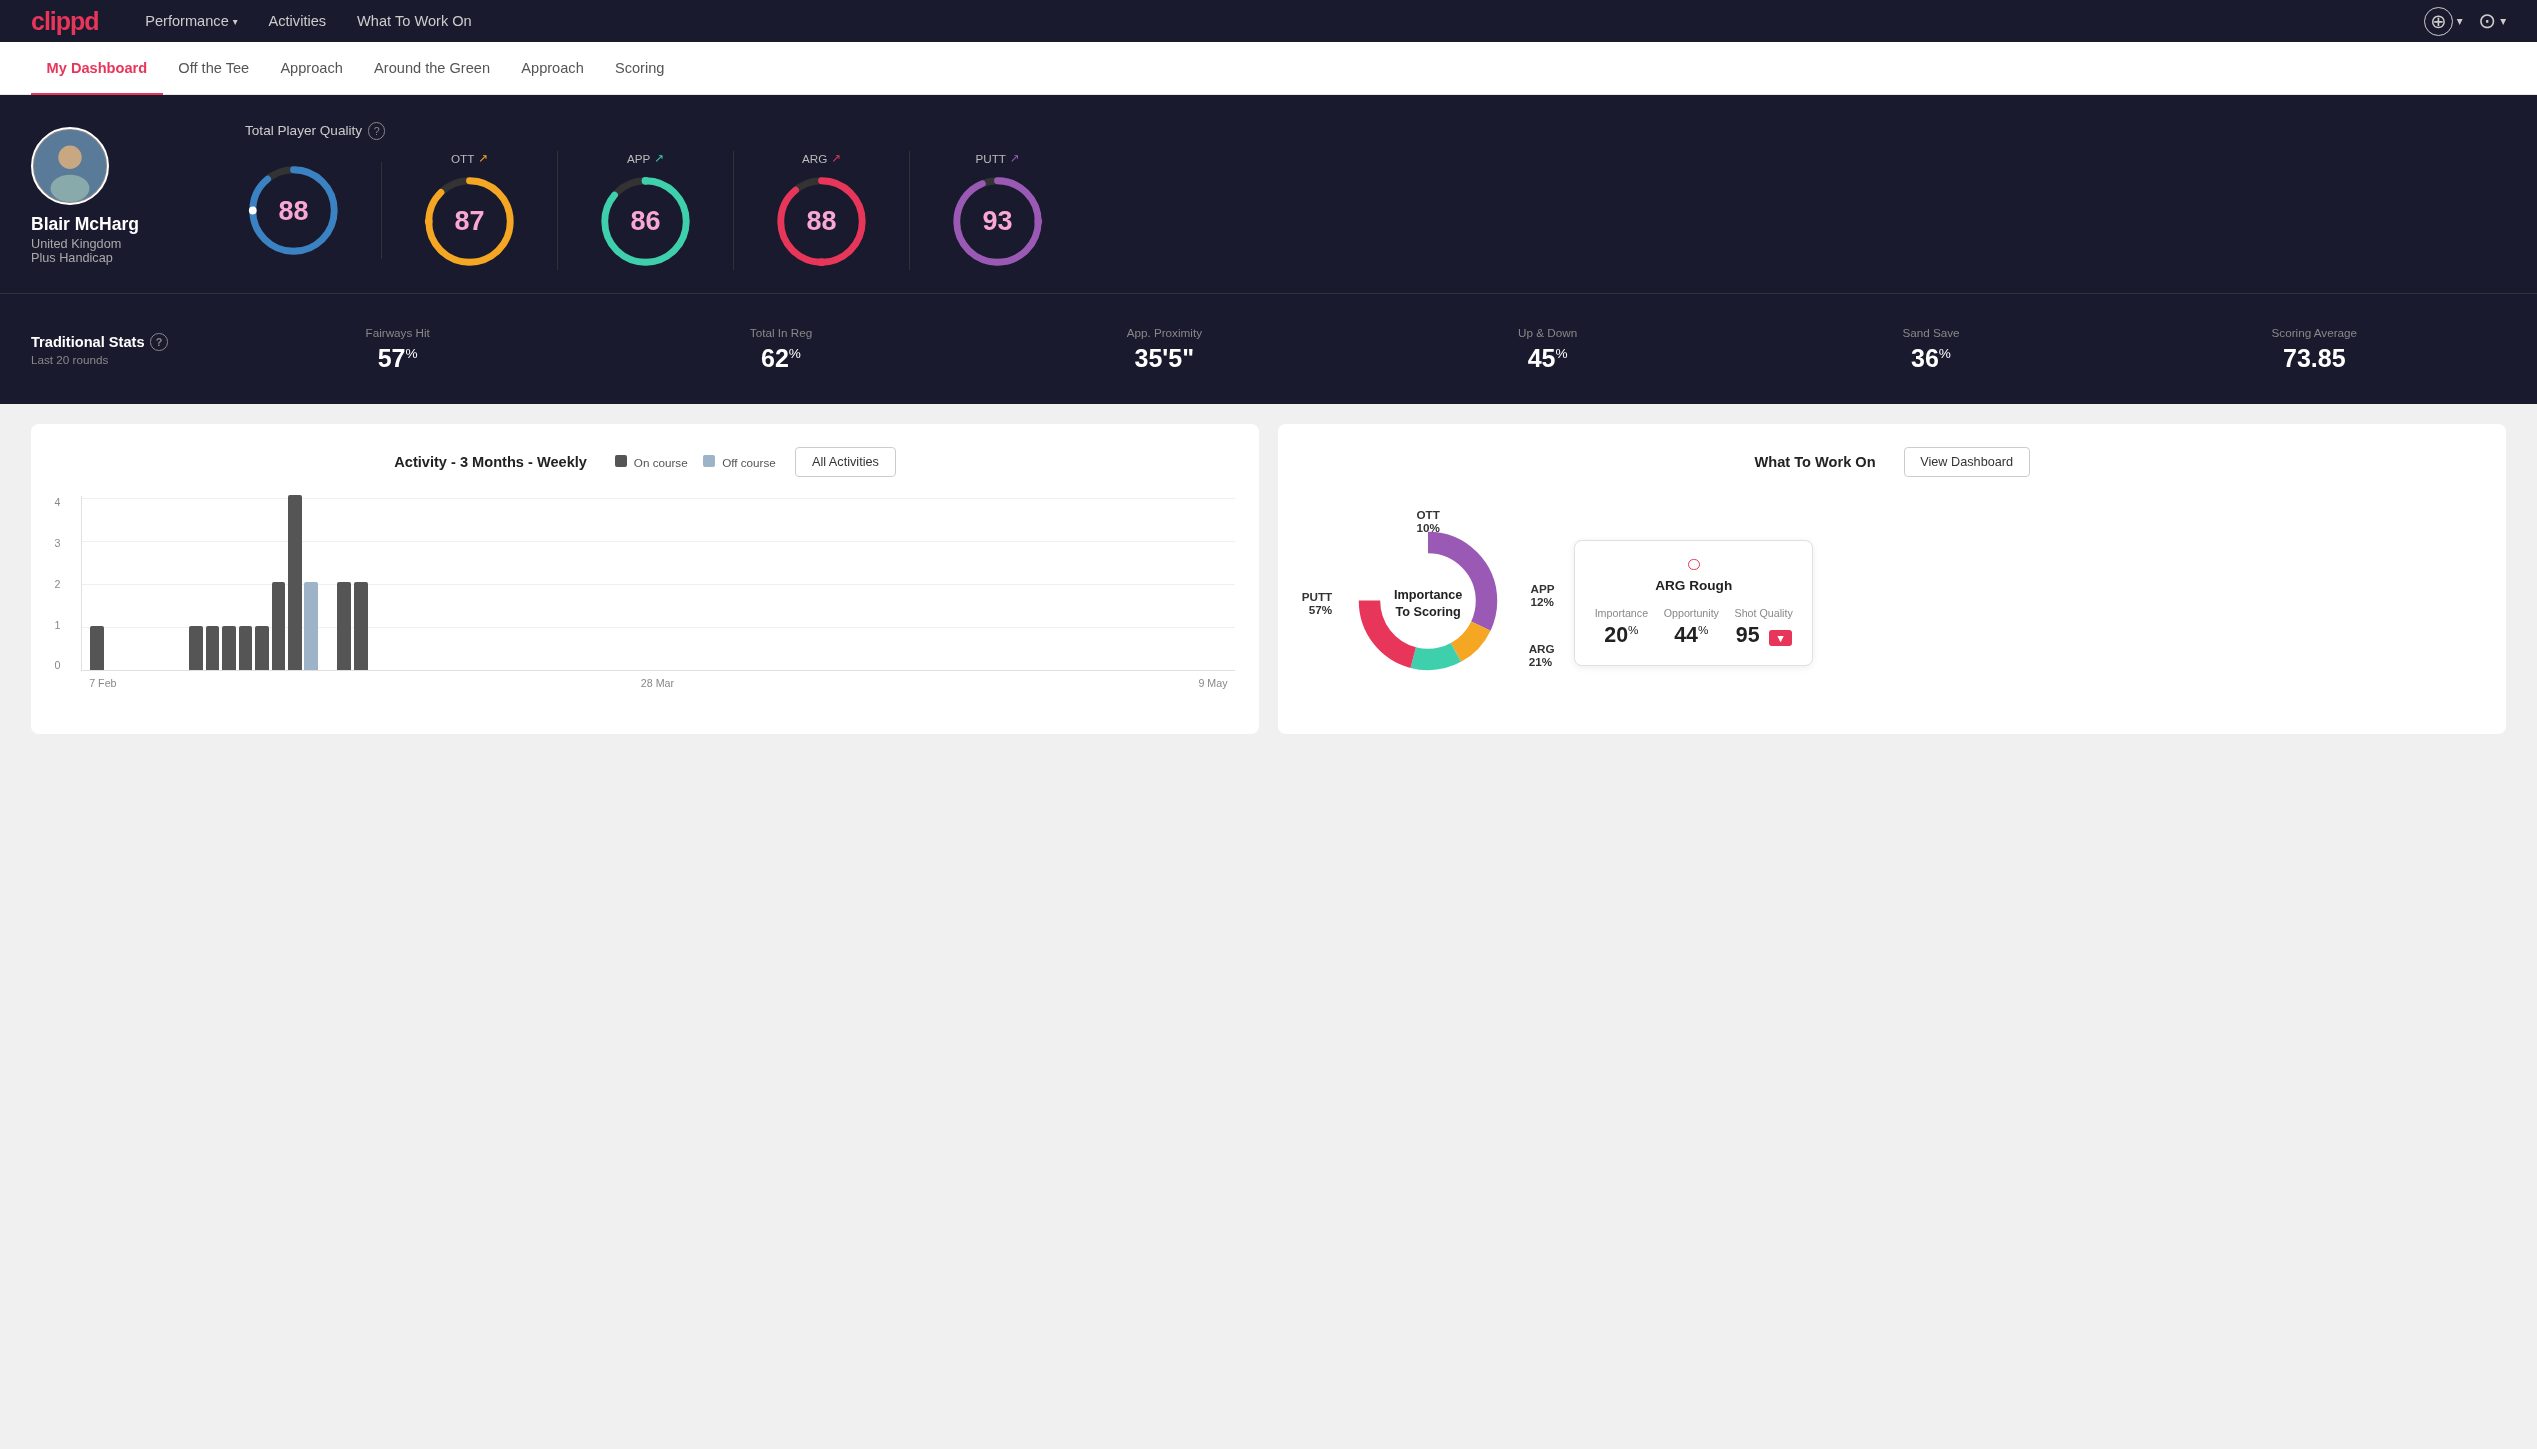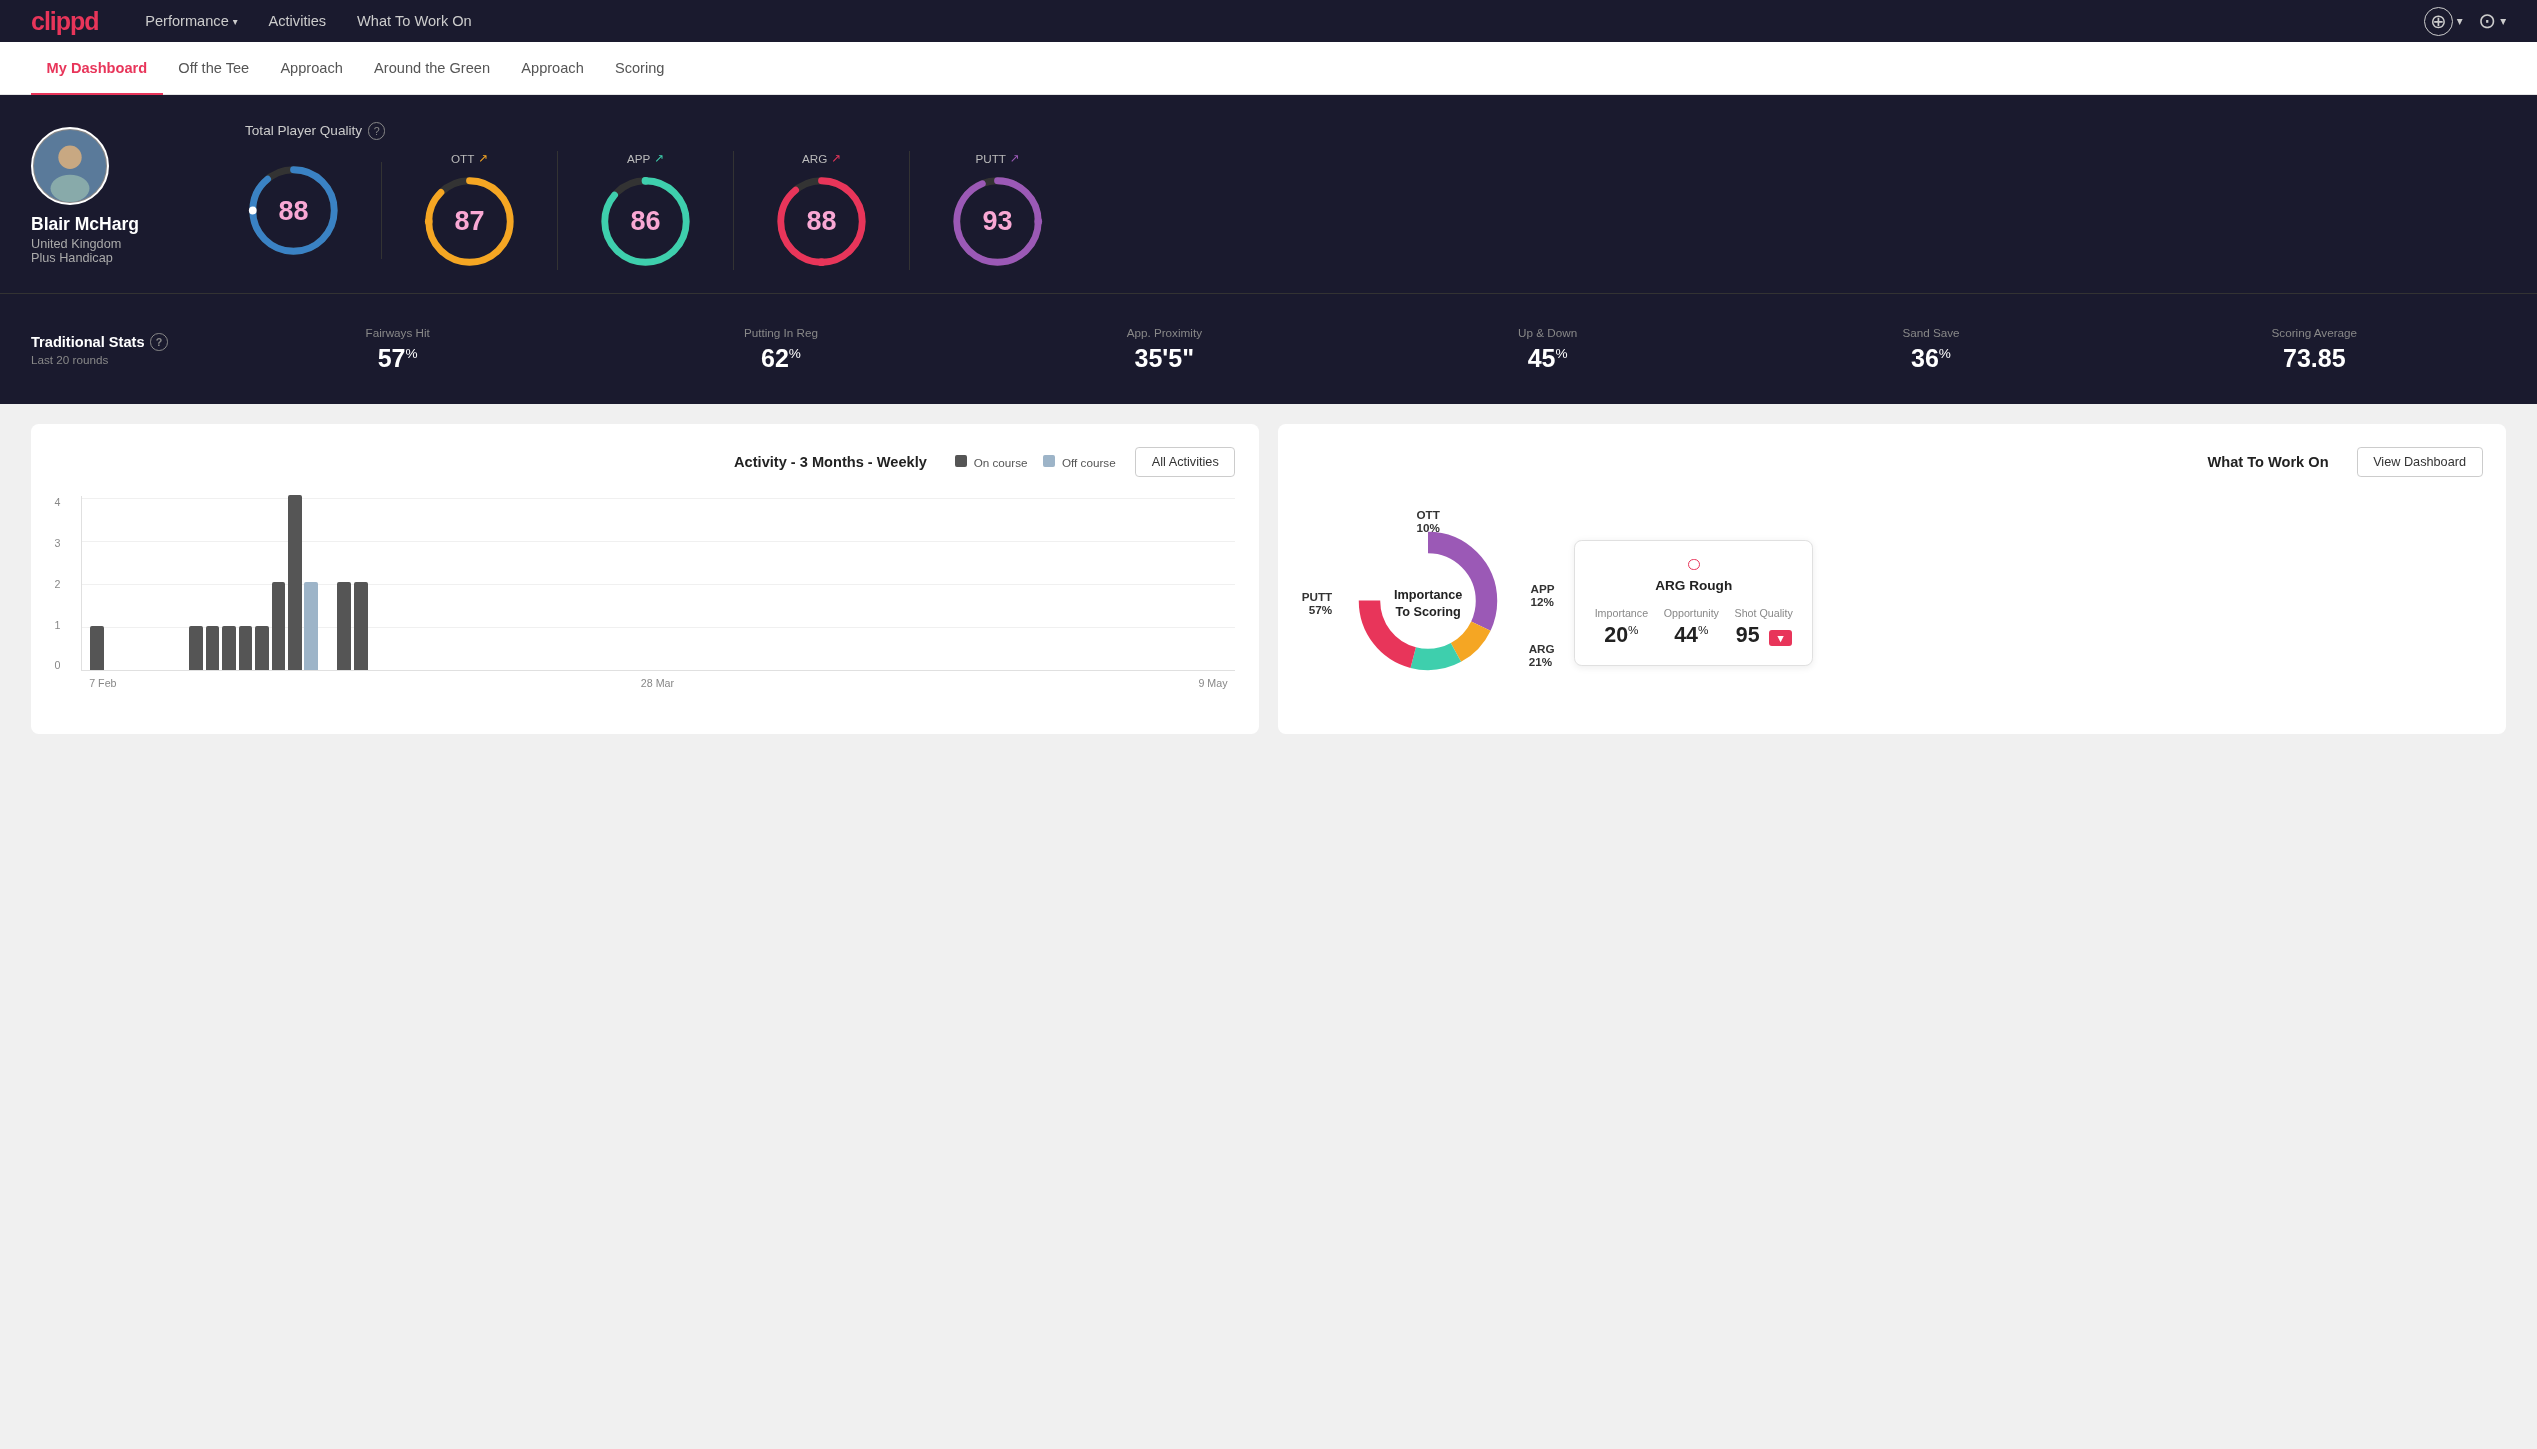--- a/index.html
+++ b/index.html
@@ -251,21 +251,21 @@
     }
     .card {
       background: #fff;
       border-radius: 7.8px;
       padding: 23.4px;
       flex: 1;
     }
     .card-header {
       display: flex;
       align-items: center;
-      justify-content: flex-end;
+      justify-content: center;
       margin-bottom: 19.5px;
       gap: 28px;
     }
     .card-title {
       font-size: 14.6px;
       font-weight: 600;
       color: #222;
     }
     .card-legend {
       display: flex;
@@ -512,21 +512,21 @@
         <span>Traditional Stats</span>
         <div class="help-icon" style="width:17.5px;height:17.5px;border-radius:50%;border:1px solid #888;color:#888;font-size:10.7px;display:flex;align-items:center;justify-content:center;cursor:pointer;">?</div>
       </div>
       <div class="stats-label-sub">Last 20 rounds</div>
     </div>
     <div class="stat-item">
       <div class="stat-name">Fairways Hit</div>
       <div class="stat-value"><span>57</span><sup>%</sup></div>
     </div>
     <div class="stat-item">
-      <div class="stat-name">Putting In Reg</div>
+      <div class="stat-name">Total In Reg</div>
       <div class="stat-value"><span>62</span><sup>%</sup></div>
     </div>
     <div class="stat-item">
       <div class="stat-name">App. Proximity</div>
       <div class="stat-value"><span>35'5"</span><sup></sup></div>
     </div>
     <div class="stat-item">
       <div class="stat-name">Up &amp; Down</div>
       <div class="stat-value"><span>45</span><sup>%</sup></div>
     </div>

